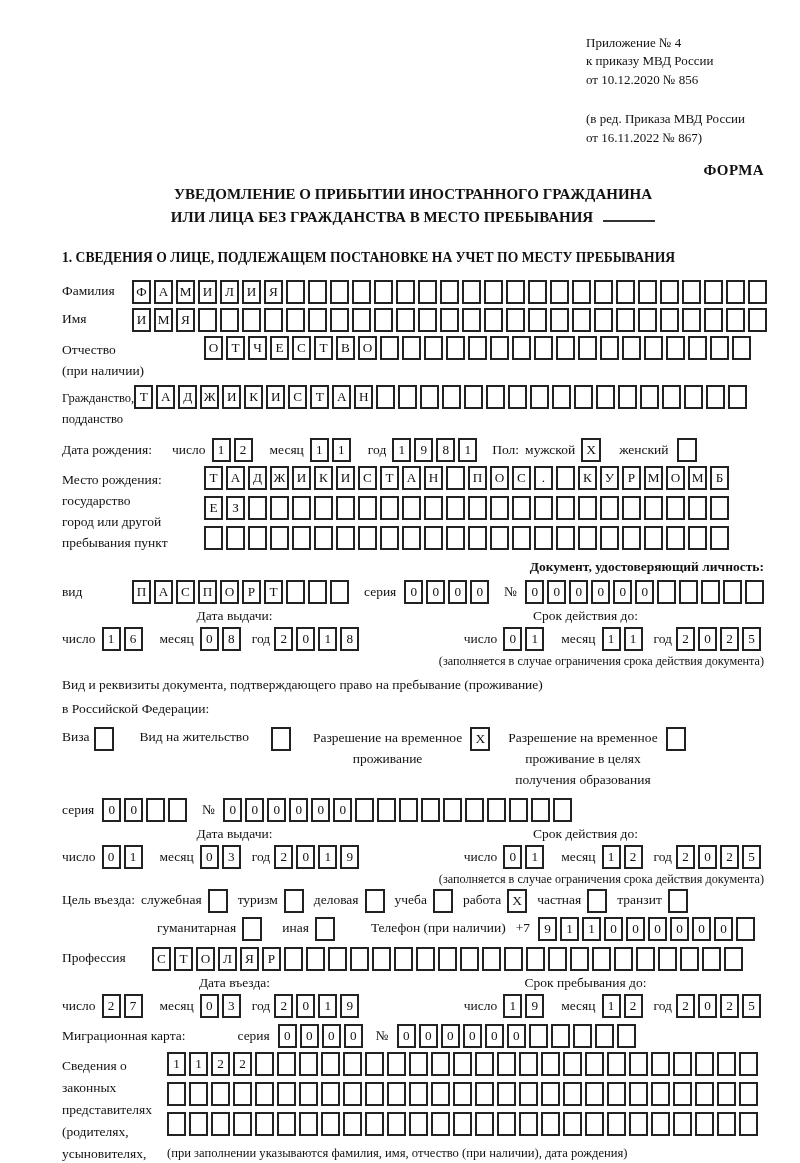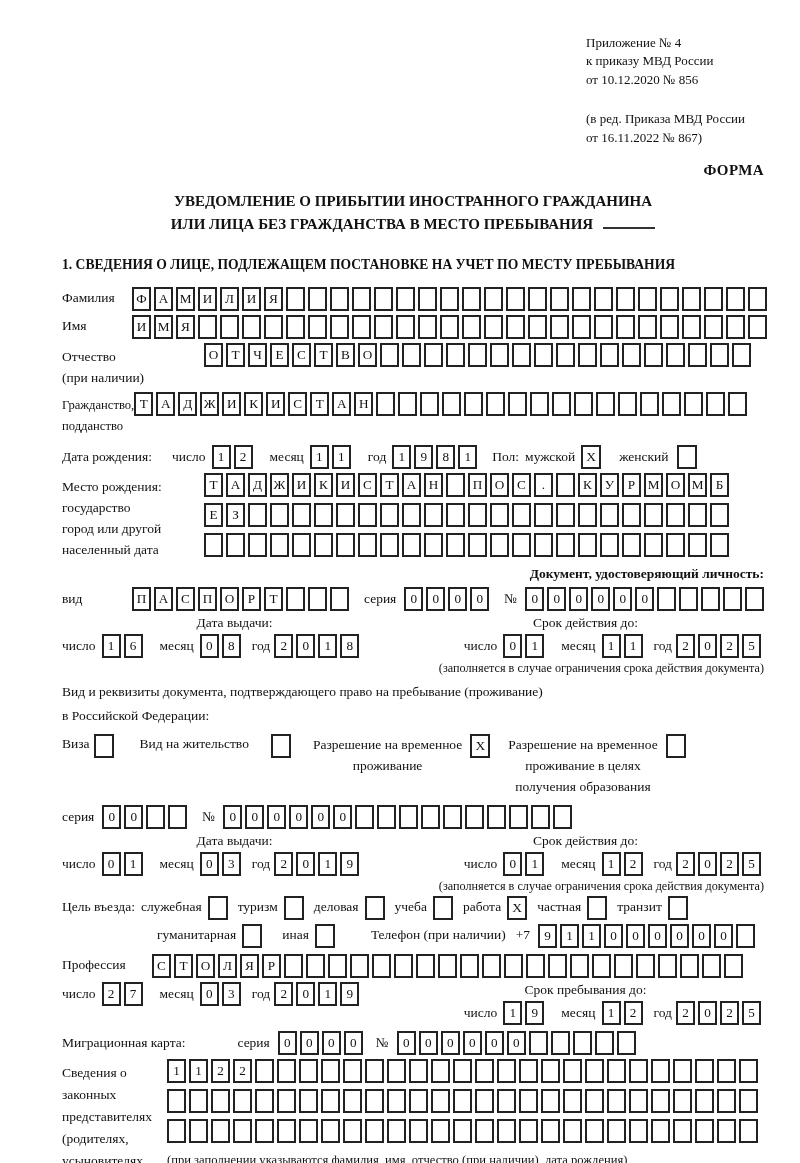--- a/index.html
+++ b/index.html
@@ -4,21 +4,21 @@
 <style>
   * { margin:0; padding:0; box-sizing:border-box; }
   html,body { background:#fff; }
   body { width:800px; font-family:"Liberation Serif", serif; color:#111; }
   .page { width:800px; height:1163px; padding:34px 36px 0 62px; overflow:hidden; }
 
   .annex { margin-left:auto; width:178px; font-size:13px; line-height:1.42; }
   .annex .gap { margin-top:21px; }
   .forma { margin-top:15px; text-align:right; font-weight:700; font-size:15px; letter-spacing:.4px; }
 
-  .title { margin-top:11px; text-align:center; font-weight:700; font-size:15px; line-height:1.5; }
+  .title { margin-top:4px; text-align:center; font-weight:700; font-size:15px; line-height:1.5; }
   .blankline { display:inline-block; width:52px; border-bottom:2px solid #333; margin-left:10px; }
 
   .sec1 { margin-top:22px; margin-bottom:14px; font-weight:700; font-size:13.6px; }
 
   .row { display:flex; align-items:flex-start; margin-bottom:4px; font-size:13.5px; }
   .lbl { padding-top:3px; flex:0 0 auto; }
   .w70 { flex:0 0 70px; } .w142 { flex:0 0 142px; } .w90 { flex:0 0 90px; } .w105 { flex:0 0 105px; }
   .small-lbl { font-size:12.6px; }
   .cells { display:flex; flex-wrap:nowrap; flex:0 0 auto; }
   .c { width:19px; height:24px; border:2px solid #222; margin-right:3px; display:inline-flex;
@@ -258,21 +258,21 @@
     <span class="cb">X</span>
     <span class="sex-t2">женский</span>
     <span class="cb"></span>
   </div>
 
   <div class="row bp">
     <div class="lbl w142 multiline">
       <div>Место рождения:</div>
       <div>государство</div>
       <div>город или другой</div>
-      <div>населенный дата</div>
+      <div>пребывания пункт</div>
     </div>
     <div class="cellcol">
       <div class="cells">
           <span class="c">Т</span>
           <span class="c">А</span>
           <span class="c">Д</span>
           <span class="c">Ж</span>
           <span class="c">И</span>
           <span class="c">К</span>
           <span class="c">И</span>
@@ -612,20 +612,21 @@
         <span class="c"></span>
         <span class="c"></span>
         <span class="c"></span>
         <span class="c"></span>
         <span class="c"></span>
       </div>
   </div>
 
   <div class="dates" style="margin-top:4px">
     <div class="col-l">
+      <div class="dhead">Дата въезда:</div>
       <div class="dg">
         <span class="t">число</span>
         <span class="cells">
             <span class="c">2</span>
             <span class="c">7</span>
           </span>
         <span class="t t-m">месяц</span>
         <span class="cells">
             <span class="c">0</span>
             <span class="c">3</span>

